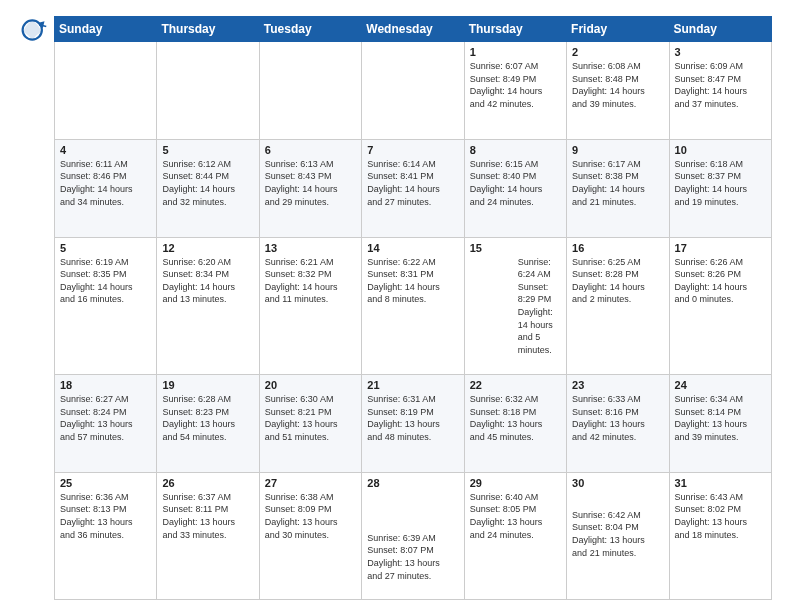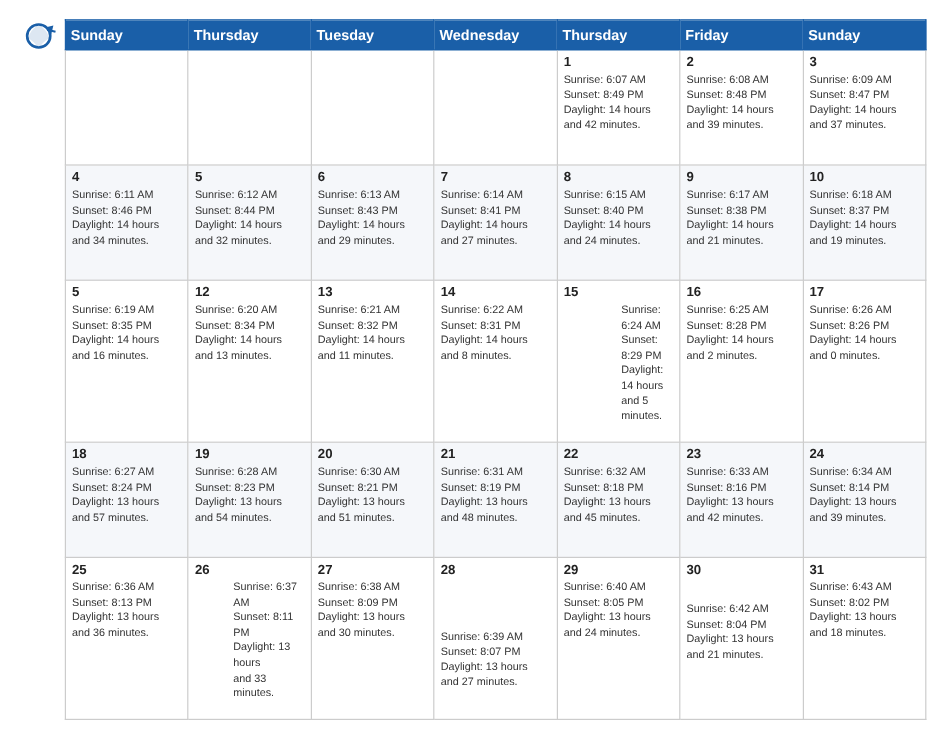--- a/index.html
+++ b/index.html
@@ -334,21 +334,21 @@
         <tr class="row-odd">
           <td>
             <span class="day-number">25</span>
             <div class="day-info" style="white-space: pre-line;">Sunrise: 6:36 AM
 Sunset: 8:13 PM
 Daylight: 13 hours
 and 36 minutes.</div>
           </td>
           <td>
             <span class="day-number">26</span>
-            <div class="day-info" style="white-space: pre-line; margin-left: 32px;">Sunrise: 6:37 AM
+            <div class="day-info" style="white-space: pre-line;">Sunrise: 6:37 AM
 Sunset: 8:11 PM
 Daylight: 13 hours
 and 33 minutes.</div>
           </td>
           <td>
             <span class="day-number">27</span>
             <div class="day-info" style="white-space: pre-line;">Sunrise: 6:38 AM
 Sunset: 8:09 PM
 Daylight: 13 hours
 and 30 minutes.</div>

